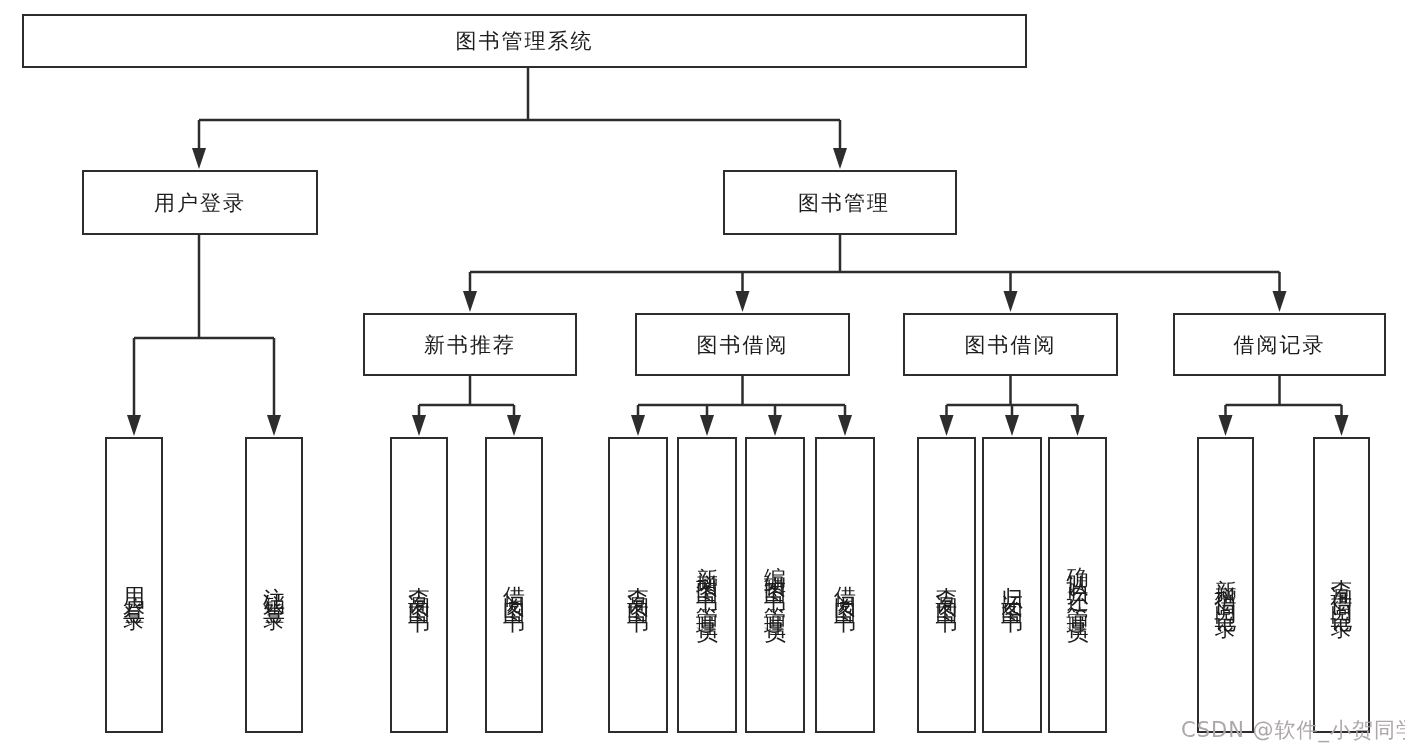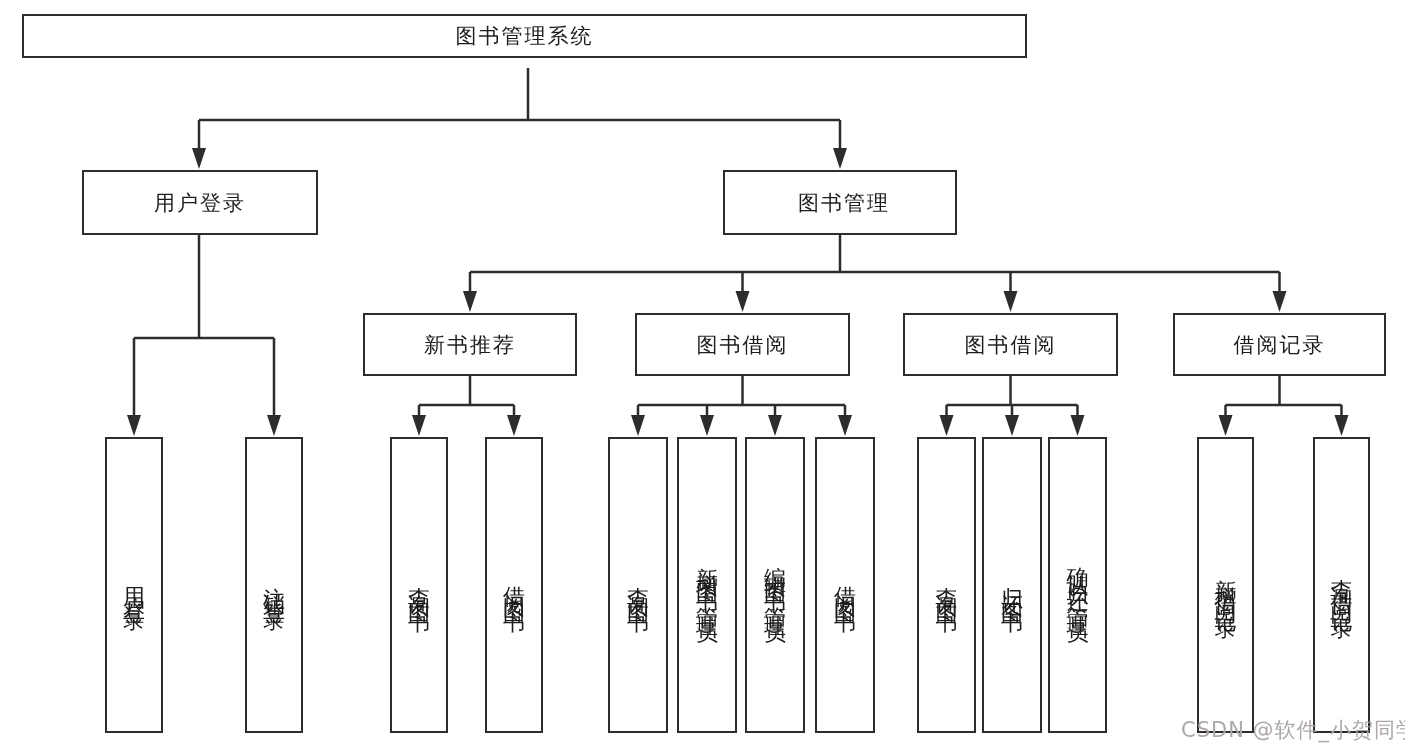--- a/index.html
+++ b/index.html
@@ -76,21 +76,21 @@
       <polygon points="1070.5,415 1084.5,415 1077.5,436"></polygon>
     </g>
 
     <g>
       <path d="M1279.5,376 V405 M1225.5,405 H1341.5 M1225.5,405 V417 M1341.5,405 V417"></path>
       <polygon points="1218.5,415 1232.5,415 1225.5,436"></polygon>
       <polygon points="1334.5,415 1348.5,415 1341.5,436"></polygon>
     </g>
   </svg>
 
-  <div class="box h" style="left:22px; top:14px; width:1005px; height:44px;">
+  <div class="box h" style="left:22px; top:14px; width:1005px; height:54px;">
     <span class="lbl">图书管理系统</span>
   </div>
 
   <div class="box h" style="left:82px; top:170px; width:236px; height:65px;">
     <span class="lbl">用户登录</span>
   </div>
   <div class="box h" style="left:723px; top:170px; width:234px; height:65px;padding-left:8px;">
     <span class="lbl">图书管理</span>
   </div>
 

